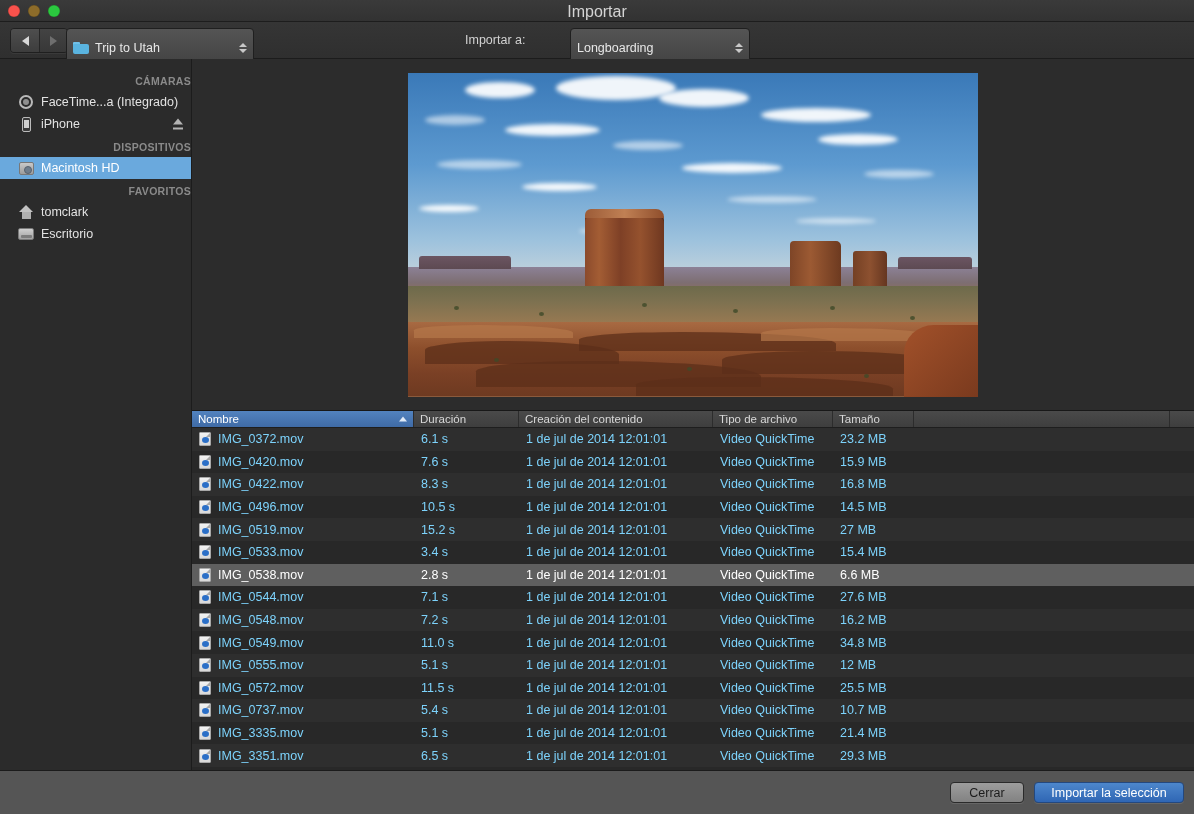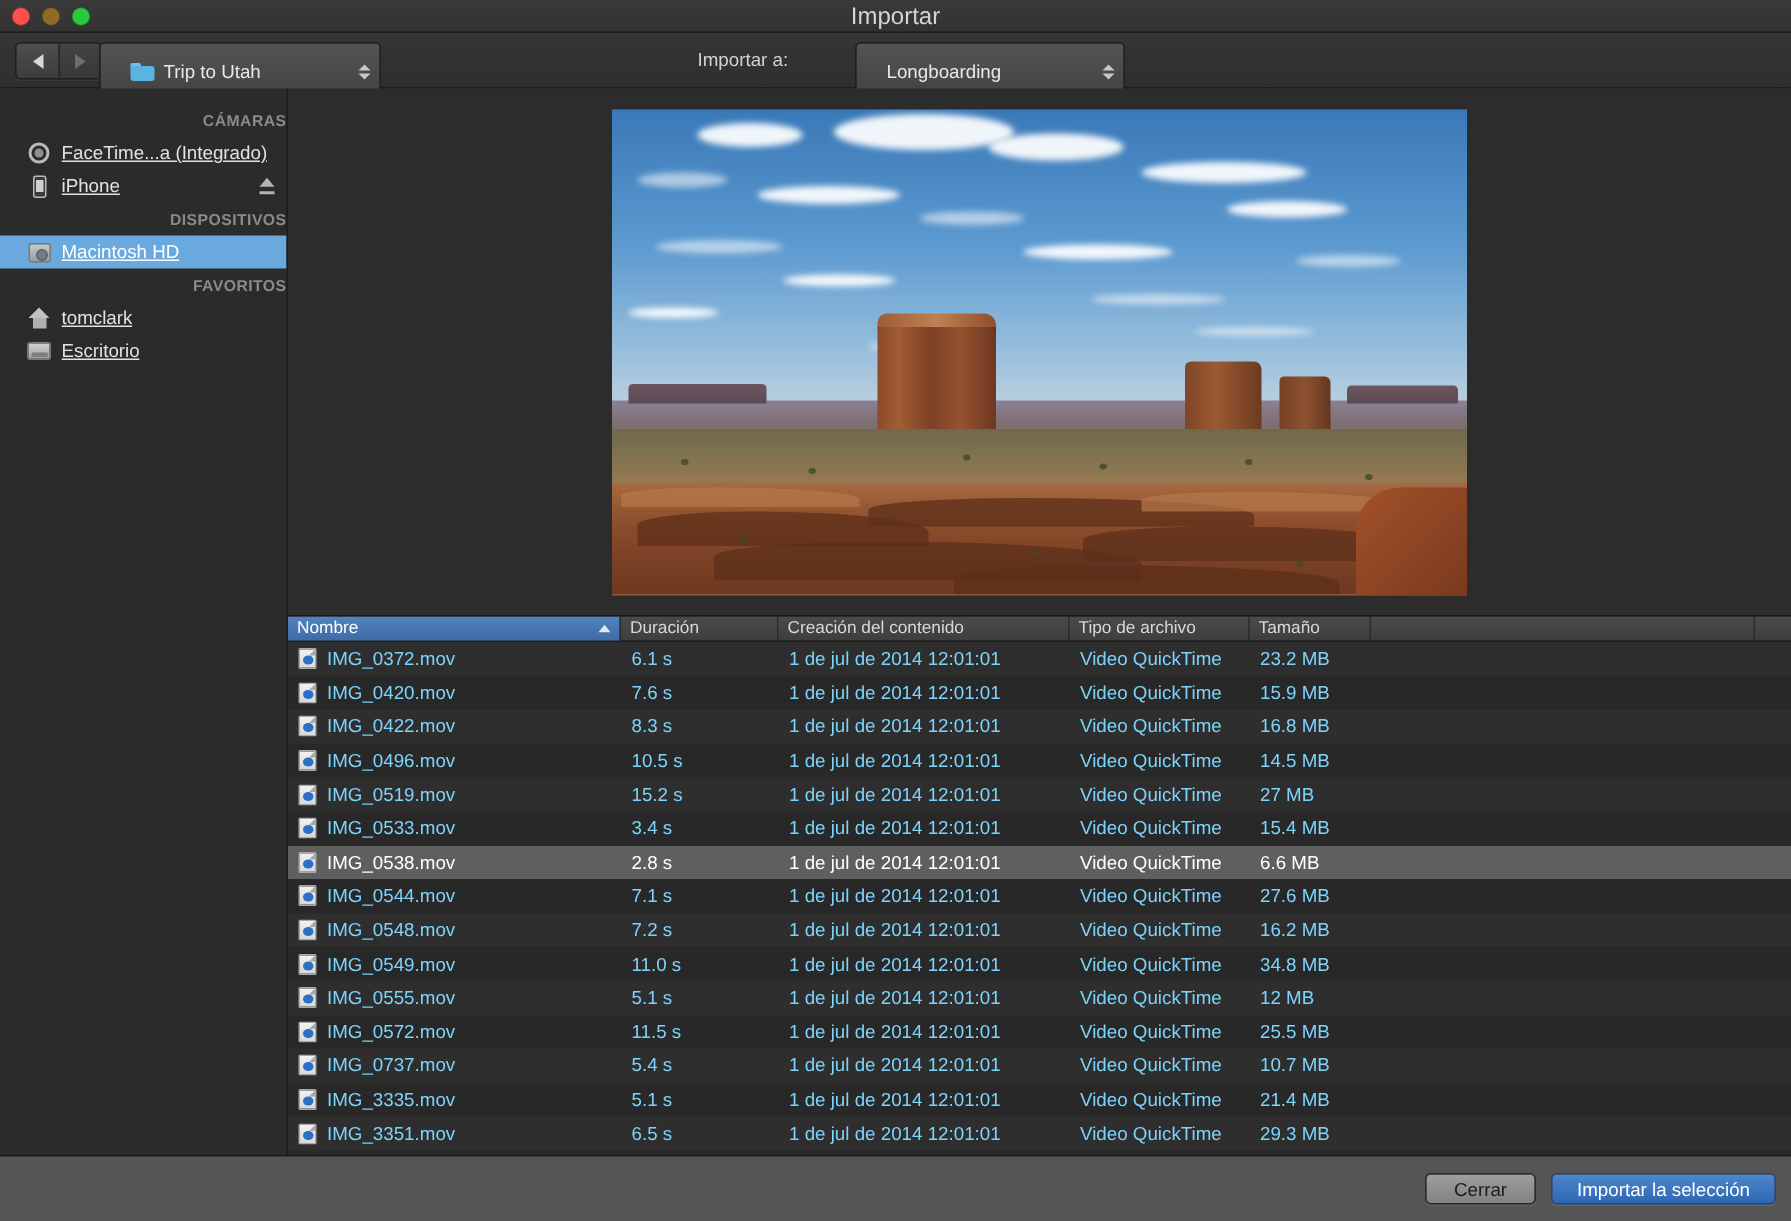--- a/index.html
+++ b/index.html
@@ -72,21 +72,21 @@
   .navbtn.fwd  .tri { border-left: 7px solid #6e6e6e; }
   .navbtn.fwd { background: linear-gradient(to bottom, #434343, #383838); }
 
   .popup {
     position: absolute;
     height: 40px;
     background: linear-gradient(to bottom, #545454, #414141);
     border: 1px solid #1f1f1f;
     border-radius: 4px;
     display: flex; align-items: center;
-    padding: 0 20px;
+    padding: 0 6px;
     box-shadow: 0 1px 0 rgba(255,255,255,.06);
   }
   .popup .label { font-size: 12.5px; color: #e8e8e8; white-space: nowrap; }
   .popup .steppers {
     position: absolute; right: 6px; top: 50%; transform: translateY(-50%);
     display: flex; flex-direction: column; gap: 2px; align-items: center;
   }
   .stepper-up, .stepper-dn {
     width: 0; height: 0;
     border-left: 4px solid transparent;
@@ -134,21 +134,20 @@
     color: #8a8a8a; letter-spacing: .3px;
     padding: 6px 0 4px 8px;
     text-transform: uppercase;
   }
   .sb-item {
     height: 22px;
     display: flex; align-items: center;
     padding-left: 18px; padding-right: 8px;
     font-size: 12.5px; color: #e2e2e2;
     position: relative;
-    text-decoration: underline;
   }
   .sb-item.selected { background: #6aa9dd; color: #fff; }
   .sb-ico {
     width: 16px; height: 16px; margin-right: 7px;
     flex: 0 0 16px; display: flex; align-items: center; justify-content: center;
   }
   .sb-label { white-space: nowrap; overflow: hidden; text-overflow: ellipsis; }
   .eject {
     position: absolute; right: 8px; top: 50%; transform: translateY(-50%);
     width: 10px; height: 11px;

